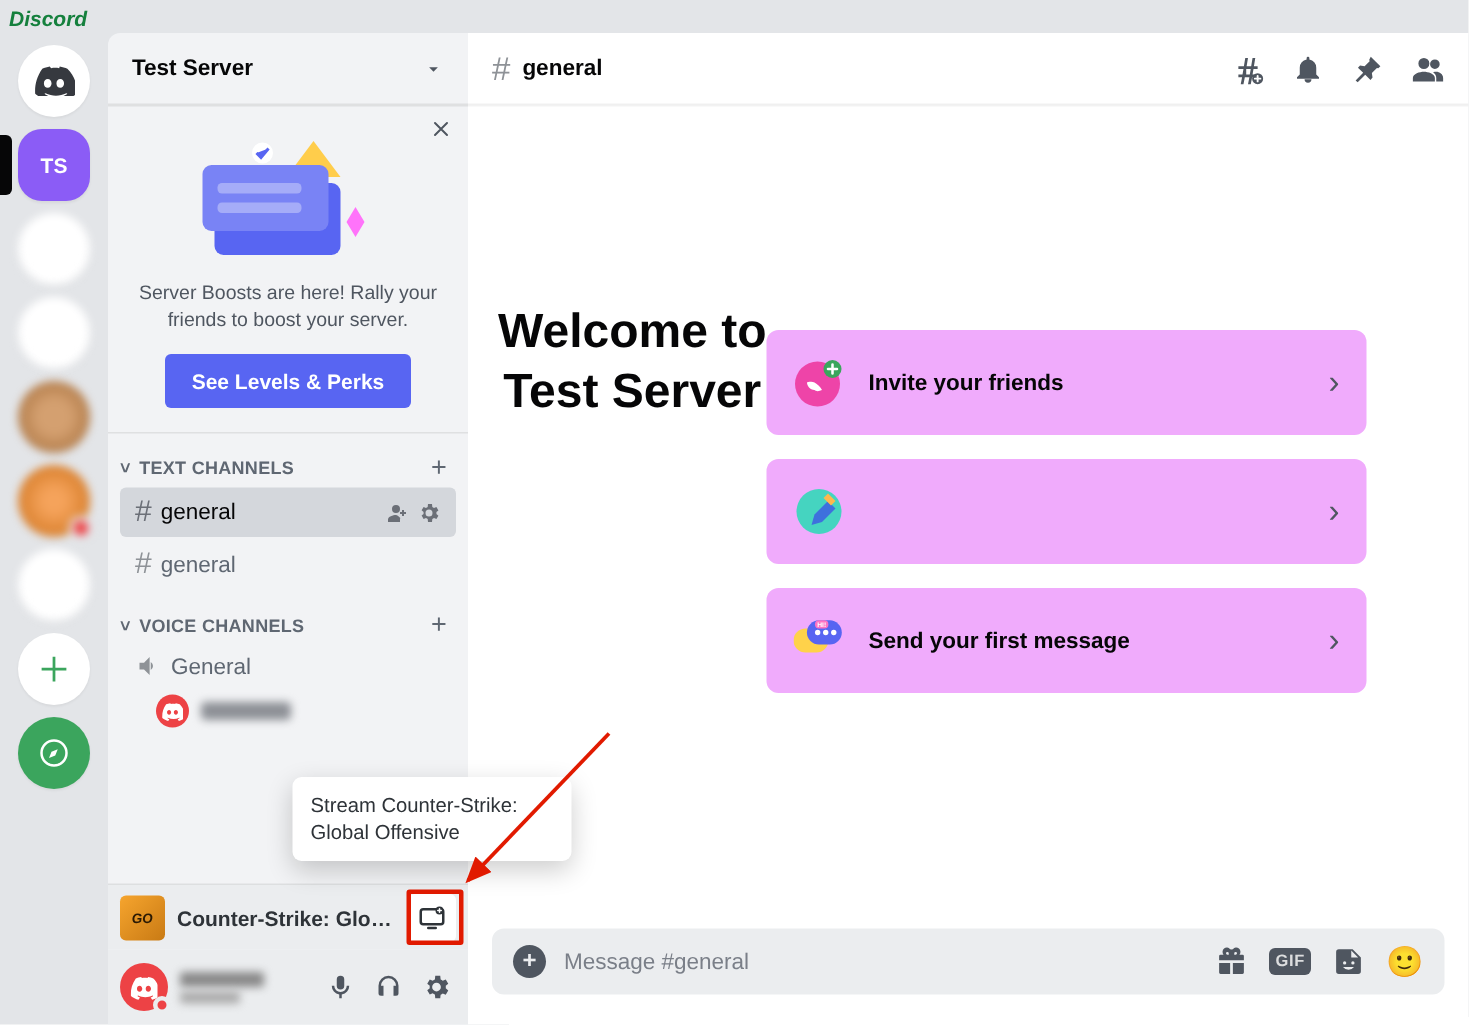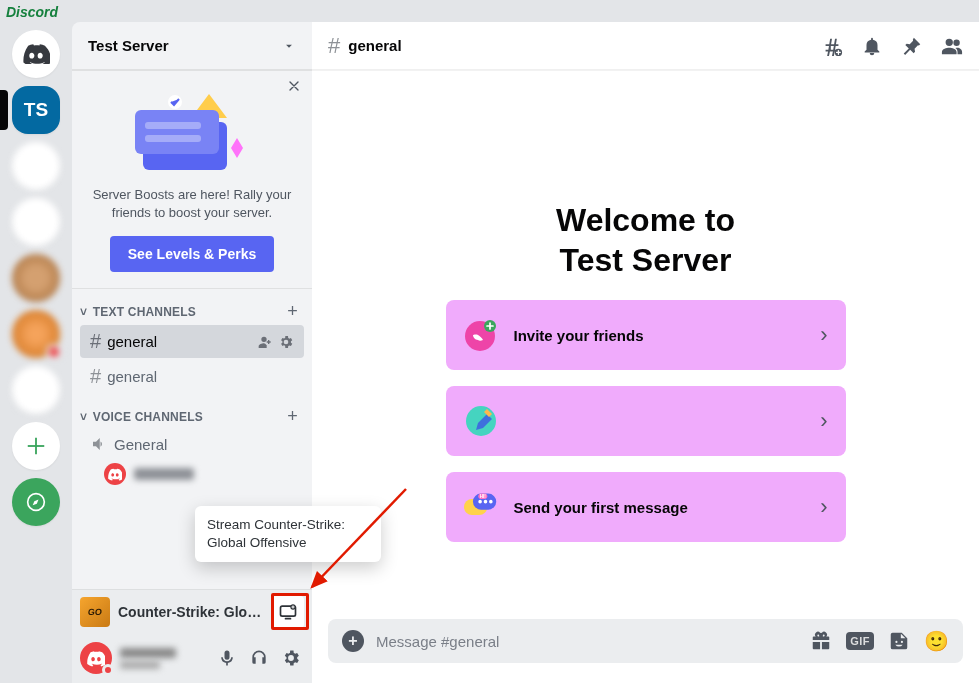--- a/index.html
+++ b/index.html
@@ -26,21 +26,21 @@
     display: flex; flex-direction: column; align-items: center;
     gap: 8px; padding-top: 8px;
   }
   .rail-item {
     width: 48px; height: 48px; border-radius: 24px;
     background: #fff; display: flex; align-items: center; justify-content: center;
     position: relative; cursor: pointer;
     box-shadow: 0 1px 2px rgba(0,0,0,.06);
   }
   .rail-item.rounded { border-radius: 16px; }
-  .rail-item.selected { background: #0369a1; color:#fff; font-weight:700; font-size:19px; }
+  .rail-item.selected { background: #8b5cf6; color:#fff; font-weight:700; font-size:14px; }
   .rail-item.add { color:#3ba55d; font-size:26px; font-weight:400; }
   .rail-item.explore { background:#3ba55d; color:#fff; }
   .rail-item.blurred { filter: blur(3px); }
   .rail-item.avatar1 { background: radial-gradient(circle, #d4a070 30%, #b57f4d 70%); }
   .rail-item.avatar2 { background: radial-gradient(circle, #f5a35b 20%, #d47a26 80%); }
   .pill { position:absolute; left:-12px; top:50%; transform:translateY(-50%);
     width:8px; height:40px; background:#060607; border-radius:0 4px 4px 0; }
   .rail-item .badge {
     position:absolute; right:-2px; bottom:-2px; width:16px; height:16px;
     background:#ed4245; border:3px solid #e3e5e8; border-radius:50%;
@@ -157,21 +157,21 @@
     height:48px; border-bottom:1px solid rgba(0,0,0,.06);
     box-shadow: 0 1px 0 rgba(4,4,5,.05);
     display:flex; align-items:center; padding:0 16px; gap:8px;
     background: #fff;
   }
   .chat-header .hash { color:#8e9297; font-size:22px; }
   .chat-header .title { font-weight:700; font-size:15px; color:#060607;}
   .chat-header .hicons { margin-left:auto; display:flex; gap:18px; color:#4f5660;}
   .chat-header .hicon { cursor:pointer; }
 
-  .welcome { flex:1; overflow:auto; display:flex; flex-direction:column; align-items:center;
+  .welcome { flex:1; overflow:auto; display:flex; flex-direction:row; align-items:flex-start;
     padding:130px 20px 20px; }
   .welcome h1 { font-size:32px; font-weight:800; color:#060607; text-align:center; line-height:1.25;}
   .welcome .sub { font-size:14px; color:#5f6772; text-align:center; margin-top:14px; max-width:430px; line-height:1.4;}
   .welcome .sub a { color:#0068e0; text-decoration:none; }
 
   .cards { width:400px; margin-top:20px; display:flex; flex-direction:column; gap:16px;}
   .card {
     background:#f0abfc; border-radius:8px; height:70px;
     display:flex; align-items:center; padding:0 18px; gap:16px;
     cursor:pointer;
@@ -471,21 +471,21 @@
       <span class="cicon">
         <svg width="22" height="22" viewBox="0 0 24 24">
             <path fill="currentColor" d="M5 3h10l6 6v10a2 2 0 0 1-2 2H5a2 2 0 0 1-2-2V5a2 2 0 0 1 2-2Zm9 1v5h5ZM8 13a1.2 1.2 0 1 0 1.2-1.2A1.2 1.2 0 0 0 8 13Zm6 0a1.2 1.2 0 1 0 1.2-1.2A1.2 1.2 0 0 0 14 13Zm-6 3a5 5 0 0 0 8 0Z"></path>
           </svg>
       </span>
       <span class="cicon" style="font-size:20px">🙂</span>
     </span>
   </div>
 </div>
 
-<div class="tooltip" style="left:195px; top:506px;">
+<div class="tooltip" style="left:195px; top:518px;">
   <span>Stream Counter-Strike: Global Offensive</span>
 </div>
 
 <svg class="arrow" style="left:298px; top:483px;" width="120" height="120">
   <defs>
       <marker id="ah" markerWidth="8" markerHeight="8" refX="6" refY="3" orient="auto">
     <path d="M0 0 L7 3 L0 6 Z" fill="#e11a00"></path>
       </marker>
     </defs>
   <line x1="108" y1="6" x2="14" y2="104" stroke="#e11a00" stroke-width="2.5" marker-end="url(#ah)"></line>

